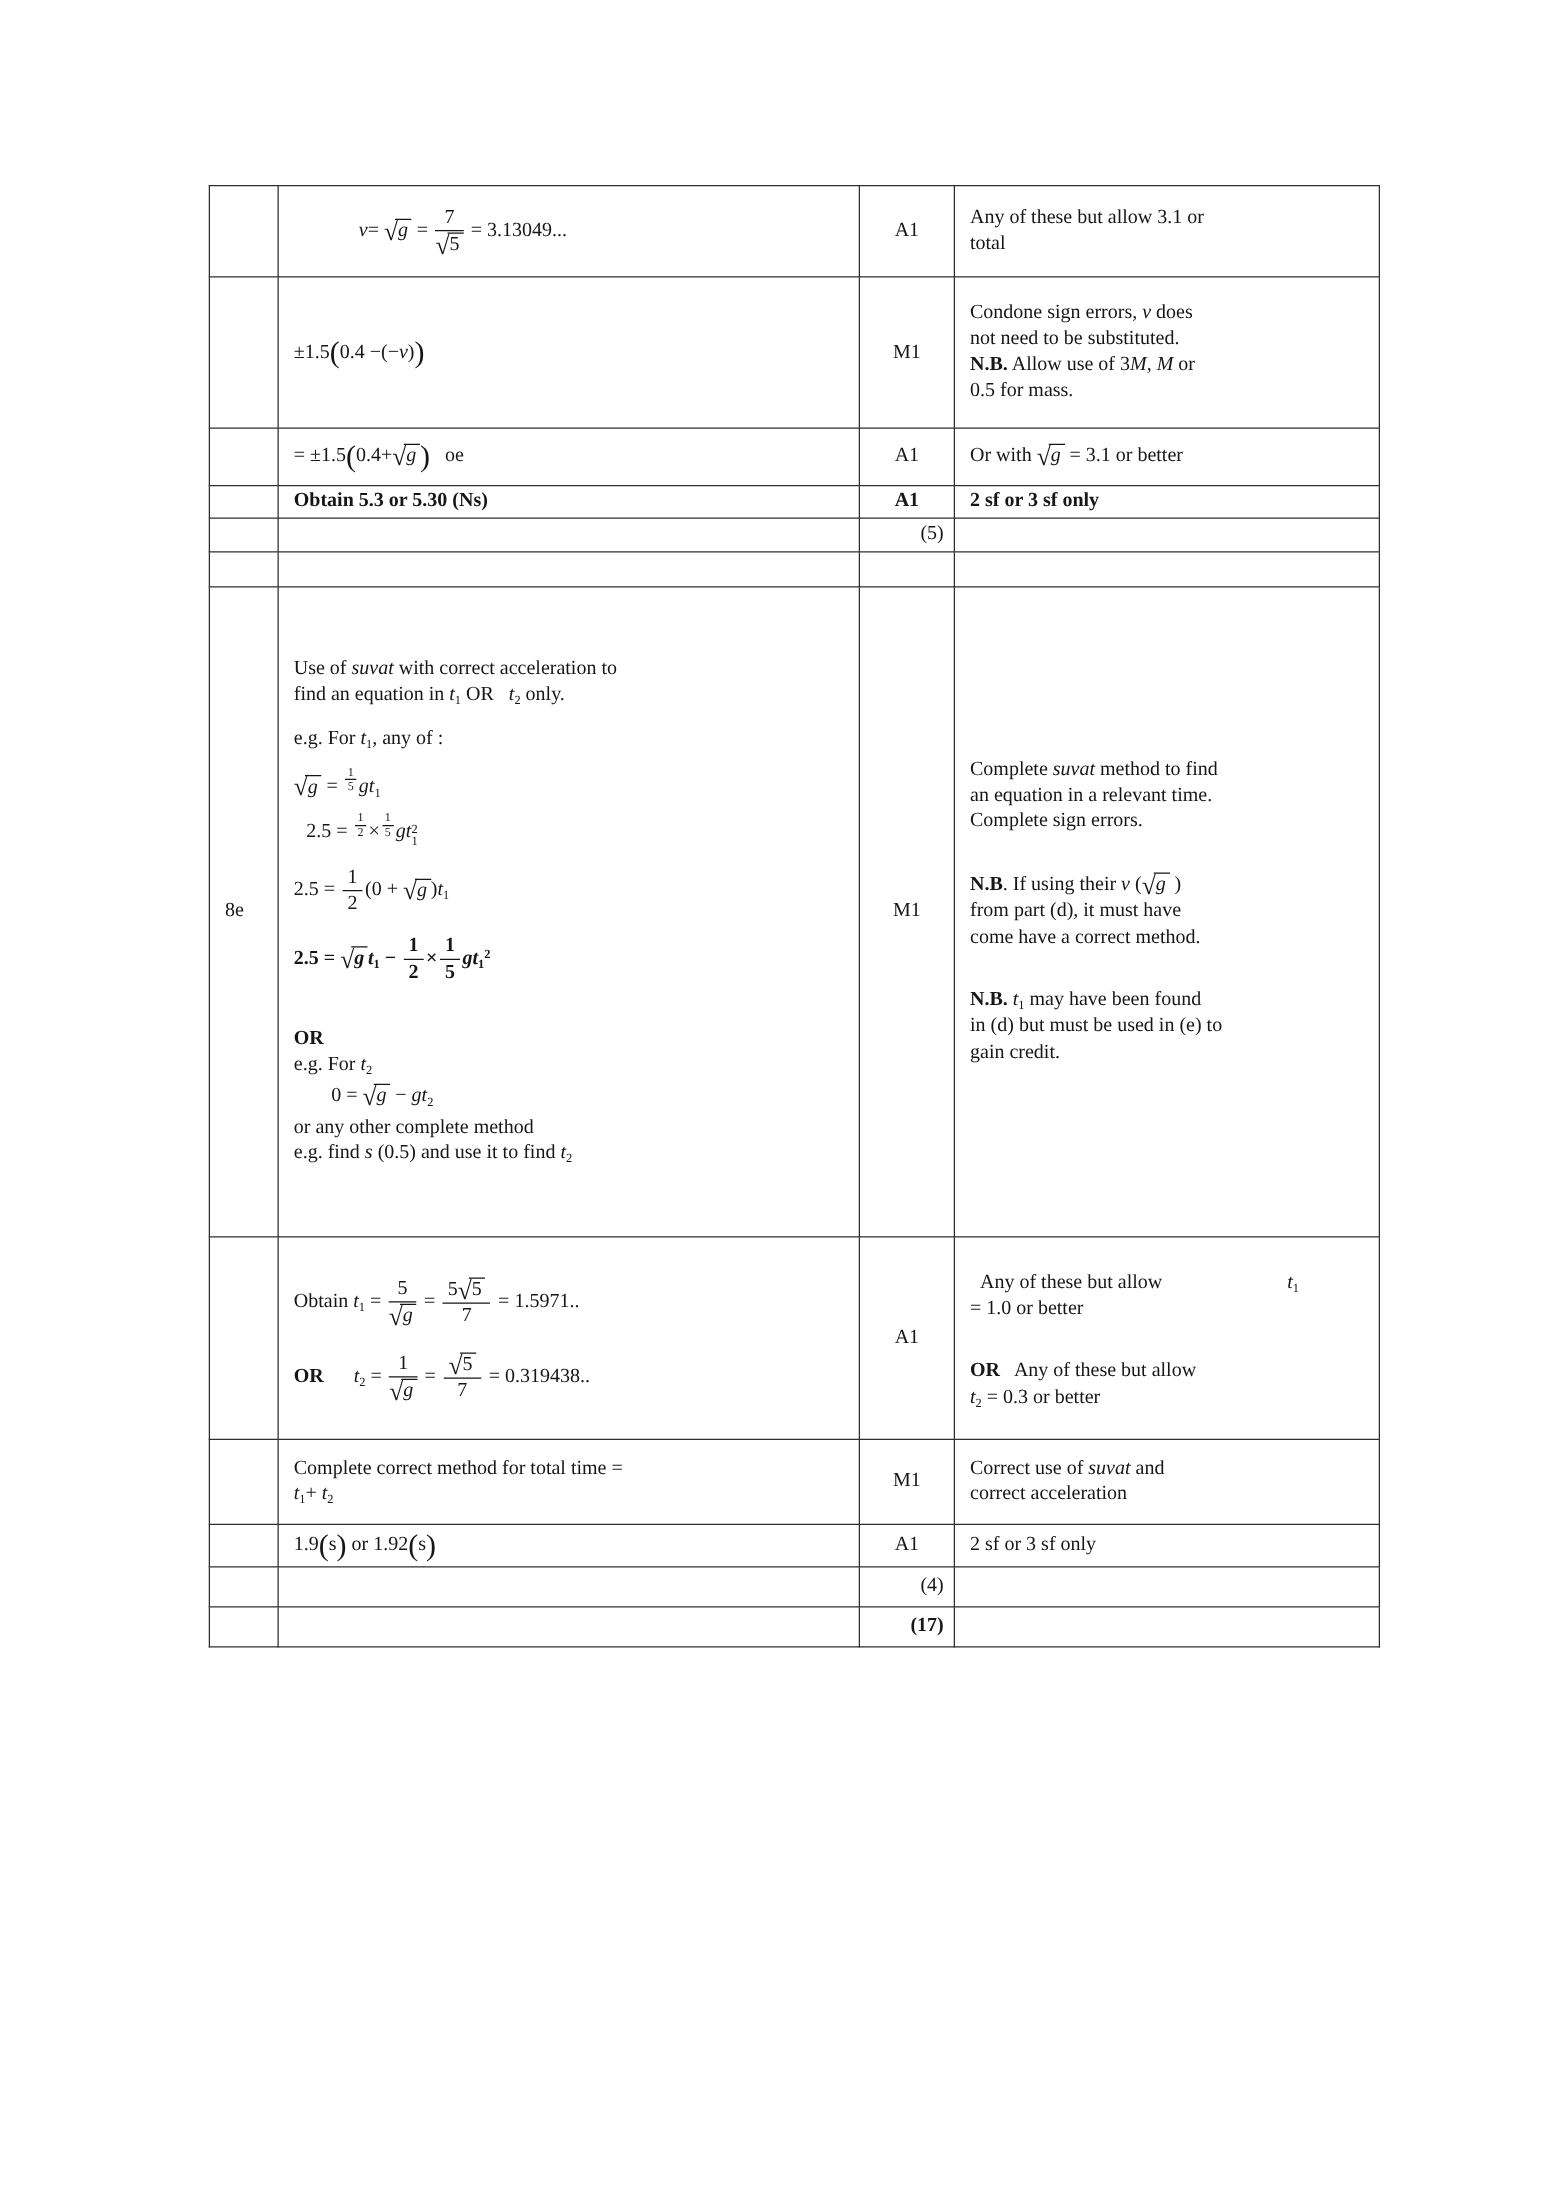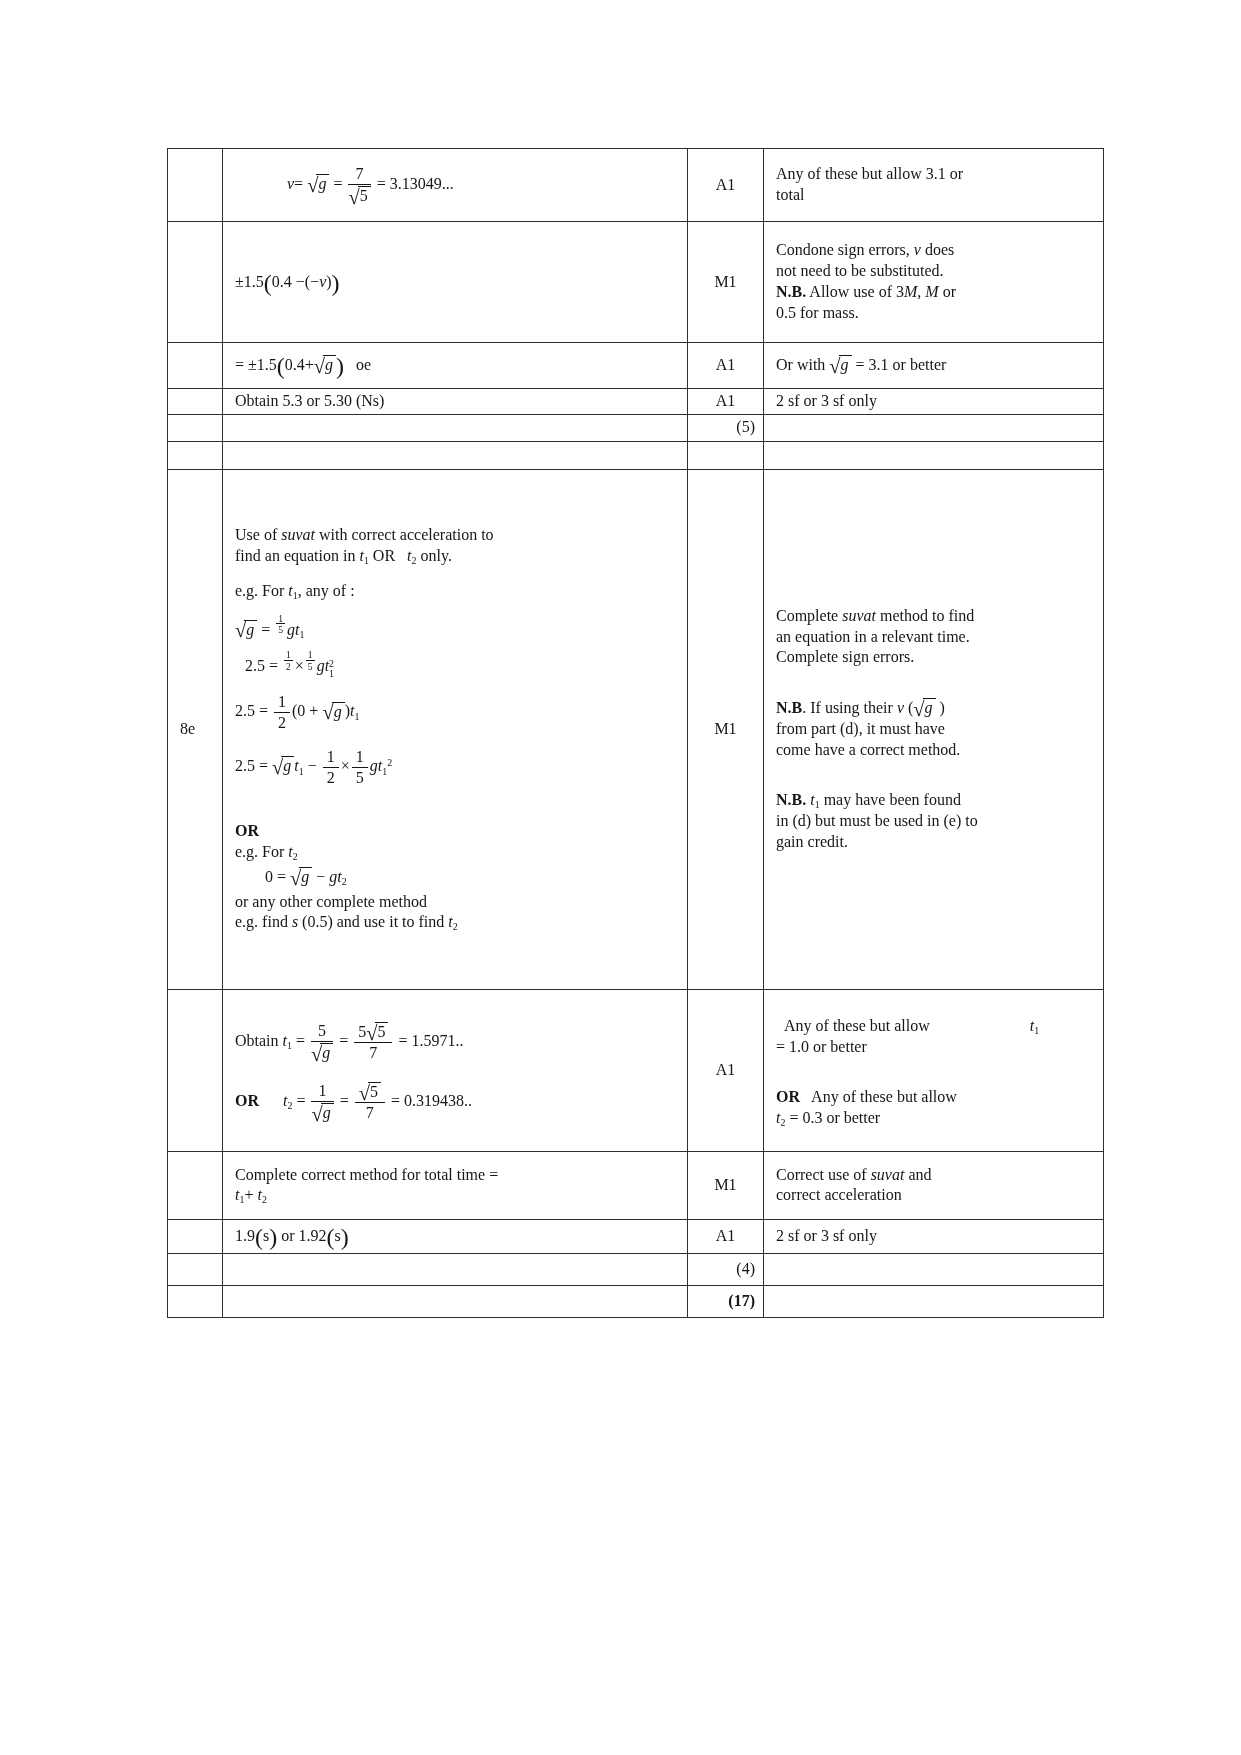--- a/index.html
+++ b/index.html
@@ -76,21 +76,21 @@
         <tr style="height: 46px;">
           <td class="qcell"></td>
           <td class="workcell">
             <div class="wline">= ±1.5<span><span class="bigp">(</span>0.4+<span class="sqrt"><span class="sq-sym">√</span><span class="sq-val"><i>g</i></span></span><span class="bigp">)</span></span>  oe</div>
           </td>
           <td class="markcell">A1</td>
           <td class="commentcell">
             <div class="cline">Or with <span class="sqrt"><span class="sq-sym">√</span><span class="sq-val"><i>g</i></span></span> = 3.1 or better</div>
           </td>
         </tr>
-        <tr style="height: 18px;">
+        <tr style="height: 18px; font-weight: bold;">
           <td class="qcell"></td>
           <td class="workcell">
             <div class="wline">Obtain 5.3 or 5.30 (Ns)</div>
           </td>
           <td class="markcell">A1</td>
           <td class="commentcell">
             <div class="cline">2 sf or 3 sf only</div>
           </td>
         </tr>
         <tr style="height: 27px;">
@@ -107,21 +107,21 @@
         </tr>
         <tr style="height: 520px;">
           <td class="qcell"><span>8e</span></td>
           <td class="workcell vtop">
             <div class="wline">Use of <i>suvat</i> with correct acceleration to</div>
             <div class="wline">find an equation in <i>t</i><sub>1</sub> OR  <i>t</i><sub>2</sub> only.</div>
             <div class="wline" style="margin-top: 14px;">e.g. For <i>t</i><sub>1</sub>, any of :</div>
             <div class="wline" style="margin-top: 12px;"><span class="sqrt"><span class="sq-sym">√</span><span class="sq-val"><i>g</i></span></span> = <span class="frac tfrac"><span class="num">1</span><span class="den">5</span></span><i>gt</i><sub>1</sub></div>
             <div class="wline" style="margin-top: 10px; margin-left: 10px;">2.5 = <span class="frac tfrac"><span class="num">1</span><span class="den">2</span></span>×<span class="frac tfrac"><span class="num">1</span><span class="den">5</span></span><i>gt</i><span class="ss"><span class="ssup">2</span><span class="ssub">1</span></span></div>
             <div class="wline" style="margin-top: 14px;">2.5 = <span class="frac"><span class="num">1</span><span class="den">2</span></span>(0 + <span class="sqrt"><span class="sq-sym">√</span><span class="sq-val"><i>g</i></span></span>)<i>t</i><sub>1</sub></div>
-            <div class="wline" style="margin-top: 16px;">2.5 = <span class="sqrt"><span class="sq-sym">√</span><span class="sq-val"><i>g</i></span></span><i>t</i><sub>1</sub> − <span class="frac"><span class="num">1</span><span class="den">2</span></span>×<span class="frac"><span class="num">1</span><span class="den">5</span></span><i>gt</i><sub>1</sub><sup>2</sup></div>
+            <div class="wline" style="margin-top: 16px; font-weight: bold;">2.5 = <span class="sqrt"><span class="sq-sym">√</span><span class="sq-val"><i>g</i></span></span><i>t</i><sub>1</sub> − <span class="frac"><span class="num">1</span><span class="den">2</span></span>×<span class="frac"><span class="num">1</span><span class="den">5</span></span><i>gt</i><sub>1</sub><sup>2</sup></div>
             <div class="wline" style="margin-top: 34px;"><b>OR</b></div>
             <div class="wline">e.g. For <i>t</i><sub>2</sub></div>
             <div class="wline" style="margin-top: 4px; margin-left: 30px;">0 = <span class="sqrt"><span class="sq-sym">√</span><span class="sq-val"><i>g</i></span></span> − <i>gt</i><sub>2</sub></div>
             <div class="wline" style="margin-top: 4px;">or any other complete method</div>
             <div class="wline">e.g. find <i>s</i> (0.5) and use it to find <i>t</i><sub>2</sub></div>
           </td>
           <td class="markcell vtop">M1</td>
           <td class="commentcell vtop">
             <div class="cline">Complete <i>suvat</i> method to find</div>
             <div class="cline">an equation in a relevant time.</div>

